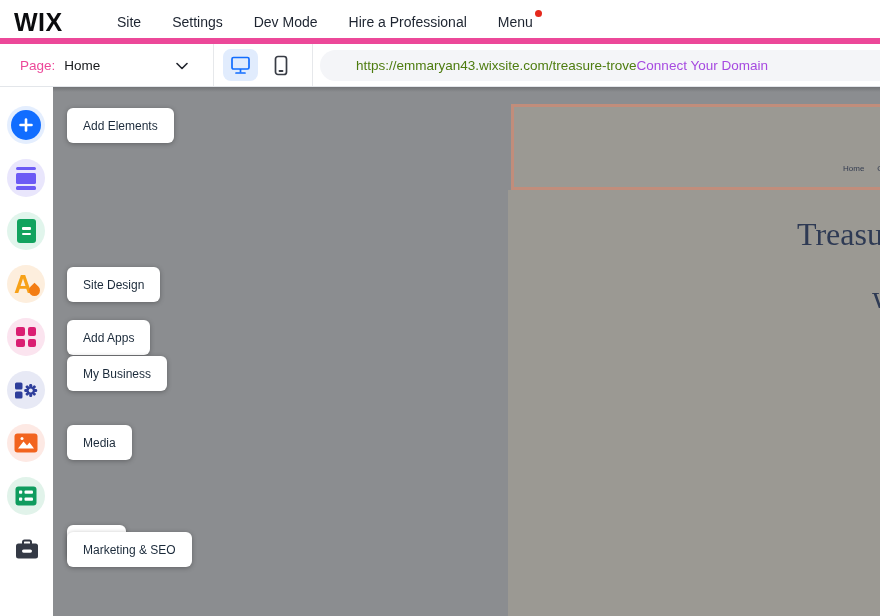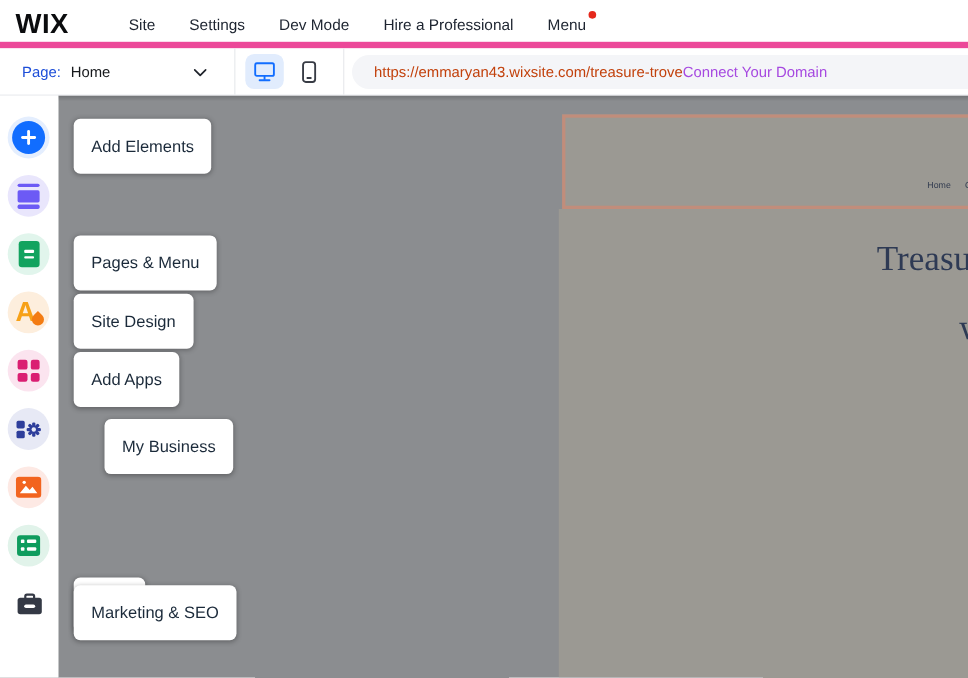--- a/index.html
+++ b/index.html
@@ -34,21 +34,21 @@
 
   
   .toolbar {
     position: absolute; left: 0; top: 44px; width: 880px; height: 43px;
     background: #ffffff; border-bottom: 1px solid #e3e6ea;
   }
   .page-selector {
     position: absolute; left: 20px; top: 0; width: 168px; height: 42px;
     display: flex; align-items: center; gap: 9px; cursor: pointer;
   }
-  .page-label { font-size: 13.5px; color: #1d4ed8; }
+  .page-label { font-size: 13.5px; color: #ec4899; }
   .page-value { font-size: 13.5px; color: #17191c; }
   .chevron { margin-left: auto; margin-top: 2px; }
   .vdivider {
     position: absolute; top: 0; width: 1px; height: 42px; background: #e6e8eb;
   }
   .vdivider.d1 { left: 213px; }
   .vdivider.d2 { left: 312px; }
   .device-toggle {
     position: absolute; left: 223px; top: 5px; height: 32px;
     display: flex; align-items: center; gap: 5px;
@@ -57,21 +57,21 @@
     width: 35px; height: 32px; border: none; background: transparent;
     border-radius: 8px; display: flex; align-items: center; justify-content: center;
     cursor: pointer;
   }
   .device-btn.active { background: #e1ecfd; }
   .url-pill {
     position: absolute; left: 320px; top: 51px; width: 560px; height: 31px;
     background: #f4f5f8; border-radius: 16px 0 0 16px;
     display: flex; align-items: center; top: 6px;
   }
-  .url-text { margin-left: 20px; font-size: 13.5px; color: #c2410c; white-space: nowrap; }
+  .url-text { margin-left: 36px; font-size: 13.5px; color: #4d7c0f; white-space: nowrap; }
   .connect-link { margin-left: 0; font-size: 13.5px; color: #a649e0; cursor: pointer; white-space: nowrap; }
 
   
   .iconbar {
     position: absolute; left: 0; top: 87px; width: 53px; height: 529px;
     background: #ffffff; z-index: 3;
   }
   .canvas {
     position: absolute; left: 53px; top: 87px; width: 827px; height: 529px;
     background: #8b8d90; overflow: hidden;
@@ -124,25 +124,25 @@
 
   .media-glyph, .cms-glyph, .biz-glyph { display: block; }
 
   .briefcase-wrap {
     position: absolute; left: 14px; width: 26px; height: 24px;
     display: flex; align-items: center; justify-content: center; cursor: pointer;
   }
 
   
   .panel-btn {
-    position: absolute; height: 50px; padding: 0 16px;
+    position: absolute; height: 35px; padding: 0 16px;
     background: #ffffff; border: none; border-radius: 6px;
     box-shadow: 0 1px 5px rgba(0,0,0,0.30);
     font-family: "Liberation Sans", "DejaVu Sans", sans-serif;
-    font-size: 15px; color: #1b2a3a; white-space: nowrap; cursor: pointer;
+    font-size: 12px; color: #1b2a3a; white-space: nowrap; cursor: pointer;
     z-index: 6;
   }
 
   
   .site-preview {
     position: absolute; left: 455px; top: 17px; width: 372px; height: 512px;
   }
   .site-header {
     position: absolute; left: 3px; top: 0; width: 380px; height: 86px;
     border: 3px solid #c18d7b; background: #9b9993;
@@ -213,24 +213,24 @@
 
   <div class="url-pill">
     <span class="url-text">https://emmaryan43.wixsite.com/treasure-trove</span>
     <a class="connect-link">Connect Your Domain</a>
   </div>
 </div>
 
 <div class="canvas">
 
   <button class="panel-btn" style="left:14px; top:21px;">Add Elements</button>
-  <button class="panel-btn" style="left:14px; top:127px;">Pages &amp; Menu</button>
   <button class="panel-btn" style="left:14px; top:180px;">Site Design</button>
   <button class="panel-btn" style="left:14px; top:233px;">Add Apps</button>
-  <button class="panel-btn" style="left:14px; top:294px;margin-left:28px;">My Business</button>
+  <button class="panel-btn" style="left:14px; top:269px;">My Business</button>
+  <button class="panel-btn" style="left:14px; top:338px;">Media</button>
   <button class="panel-btn" style="left:14px; top:391px;margin-top:47px;">CMS</button>
   <button class="panel-btn" style="left:14px; top:445px;">Marketing &amp; SEO</button>
 
   <div class="site-preview">
     <div class="site-header">
       <nav class="site-nav">
         <span class="site-nav-item">Home</span>
         <span class="site-nav-item">Ou</span>
       </nav>
     </div>

